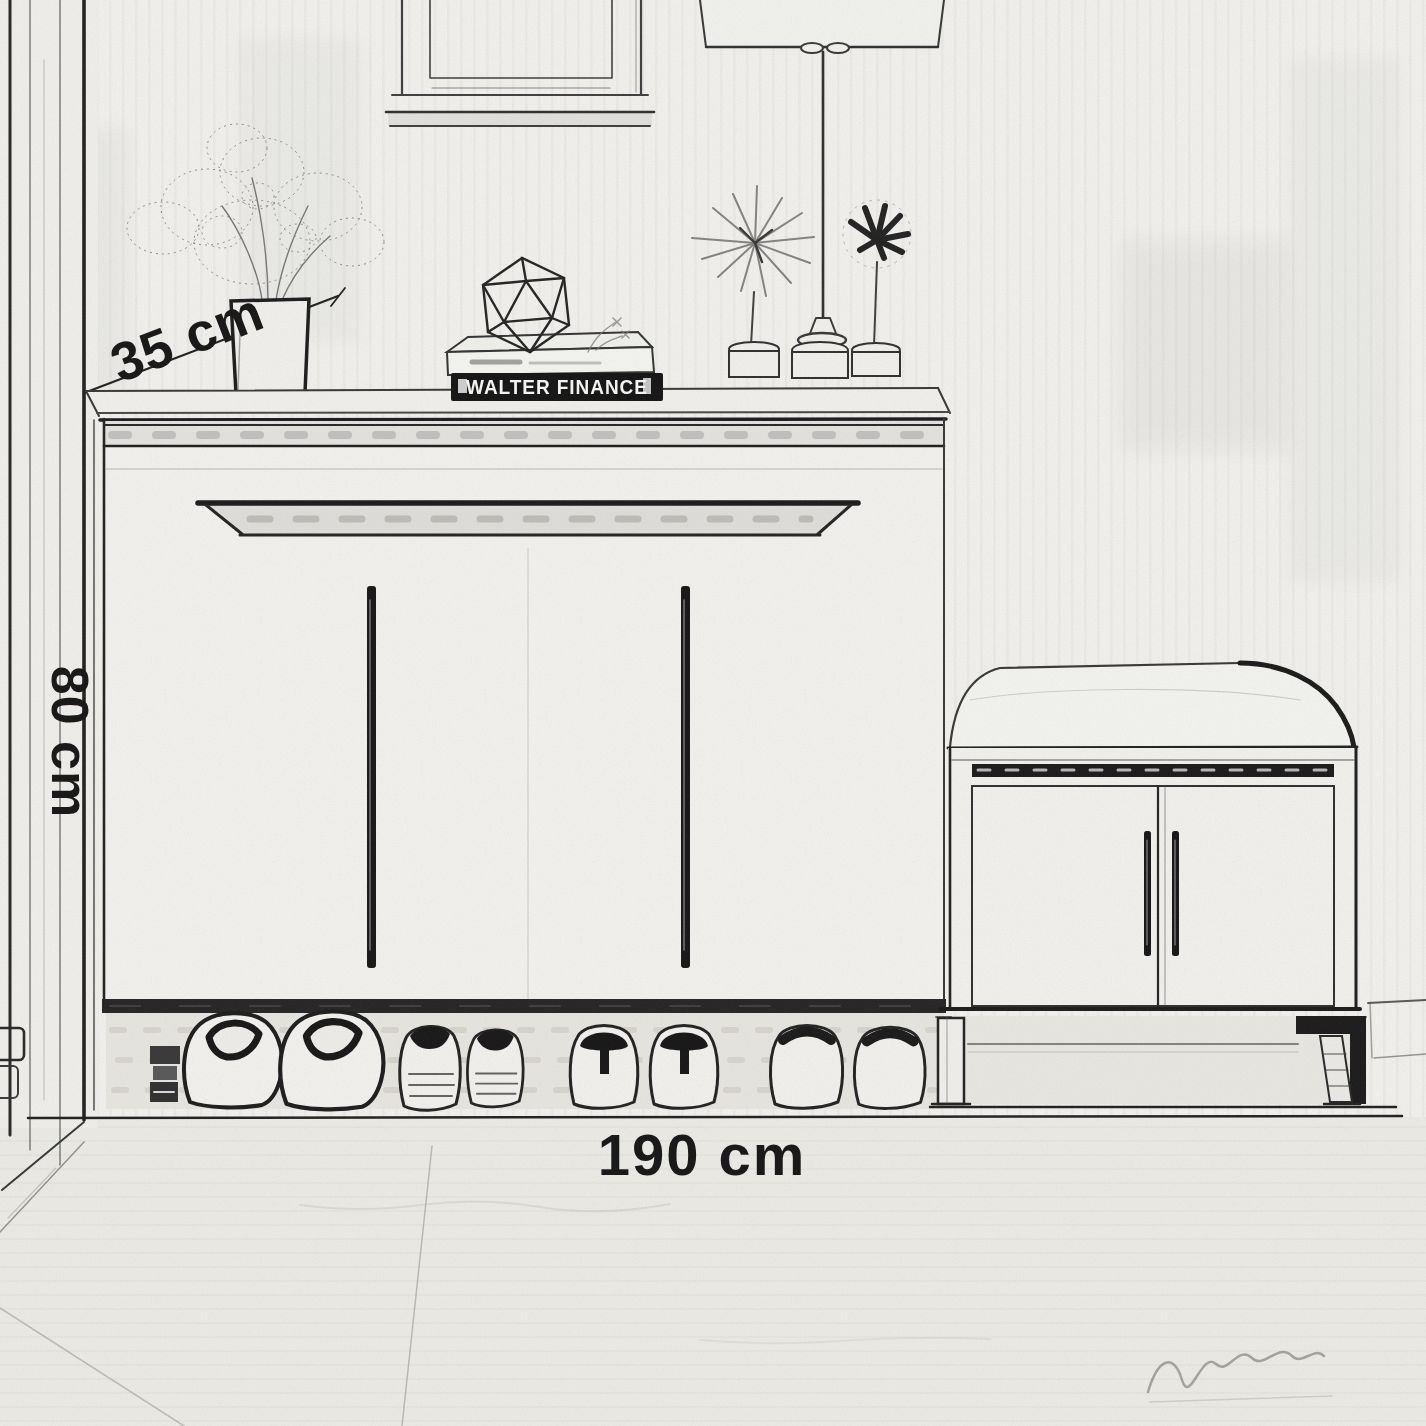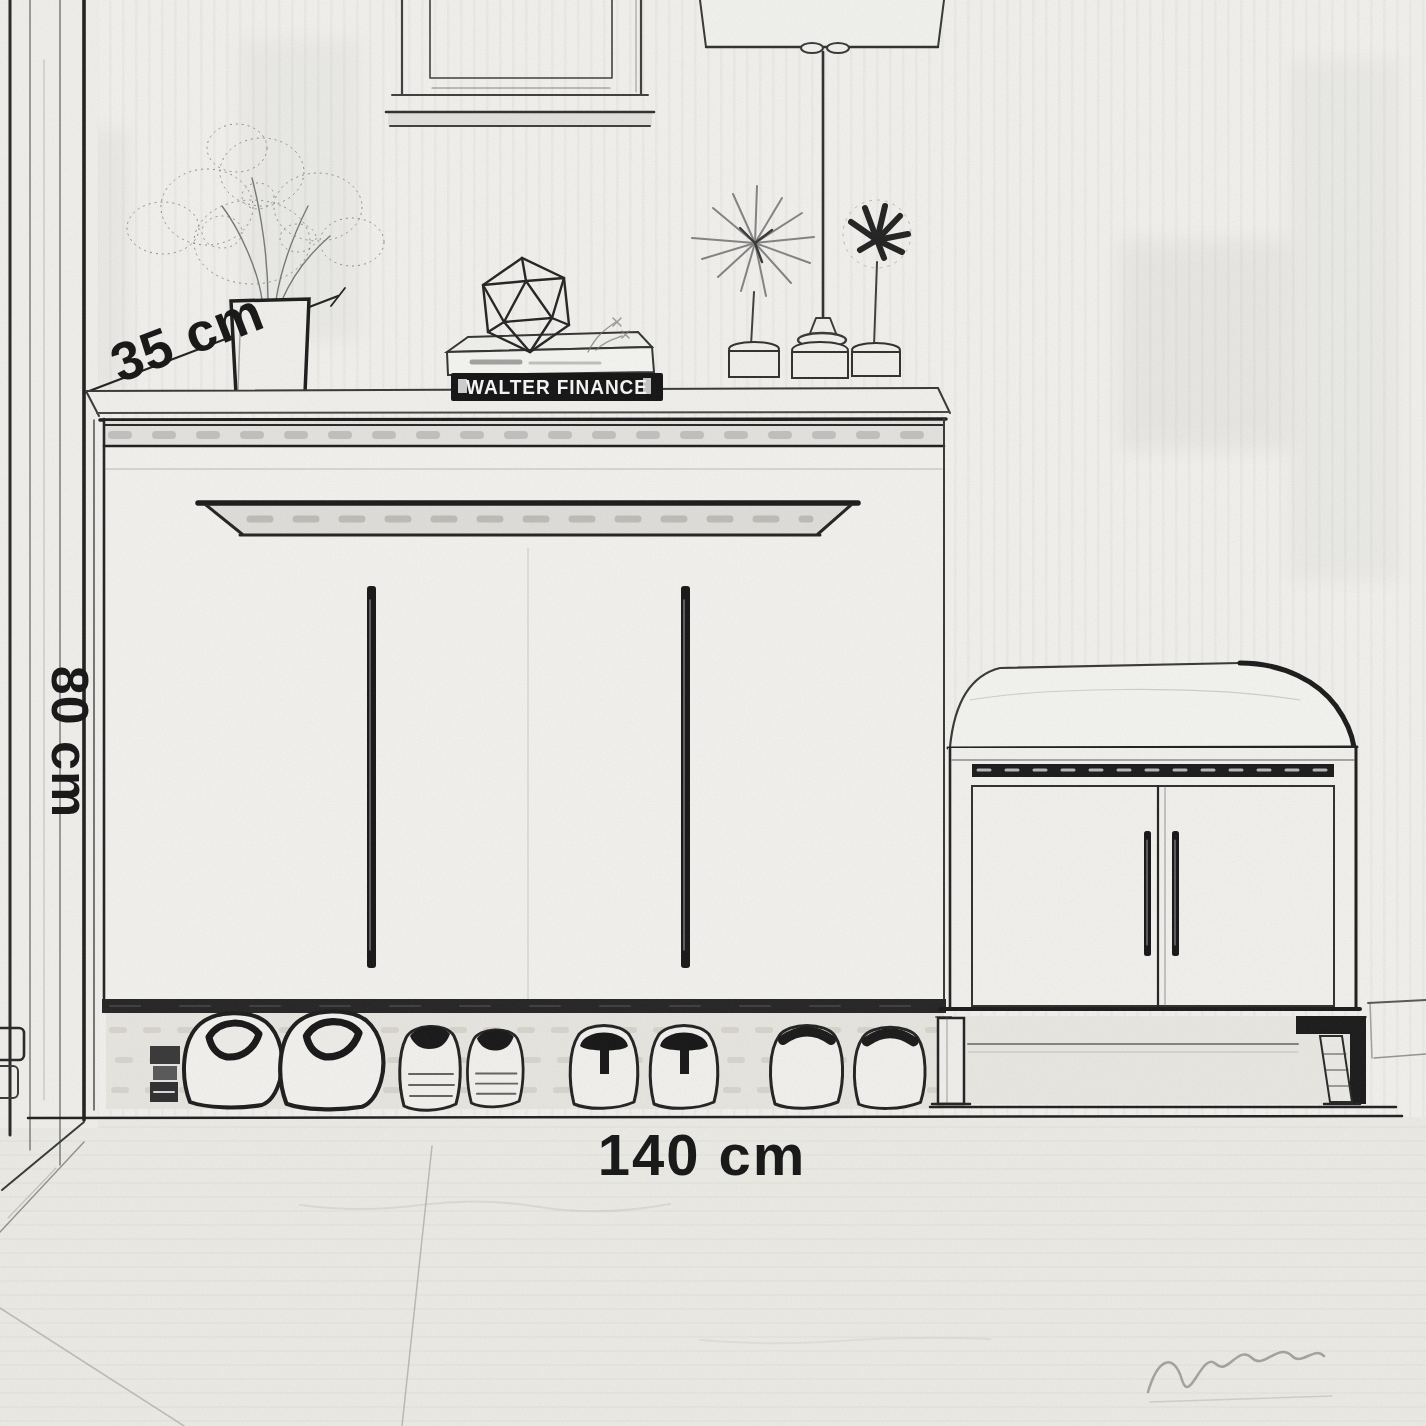--- a/index.html
+++ b/index.html
@@ -323,17 +323,17 @@
     <path d="M1148 1392 c10 -34 26 -40 34 -12 c8 26 20 -30 34 -16 c12 12 22 -20 36 -6 c12 12 26 -16 40 -2 c10 10 22 -10 32 0" stroke="#4a4a4a" stroke-width="2.5"></path>
     <path d="M1150 1402 L1332 1396" stroke="#4a4a4a" stroke-width="1.5" opacity="0.4"></path>
   </g>
 
   <rect width="1426" height="1426" filter="url(#grain)" opacity="0.45"></rect>
 </svg>
 
 <div class="overlay">
   <div class="dim-label dim-depth">35 cm</div>
   <div class="dim-label dim-height">80 cm</div>
-  <div class="dim-label dim-width">140 cm</div>
+  <div class="dim-label dim-width">190 cm</div>
   <div class="spine-label">WALTER FINANCE</div>
 </div>
 
 </div>
 
 </body></html>

